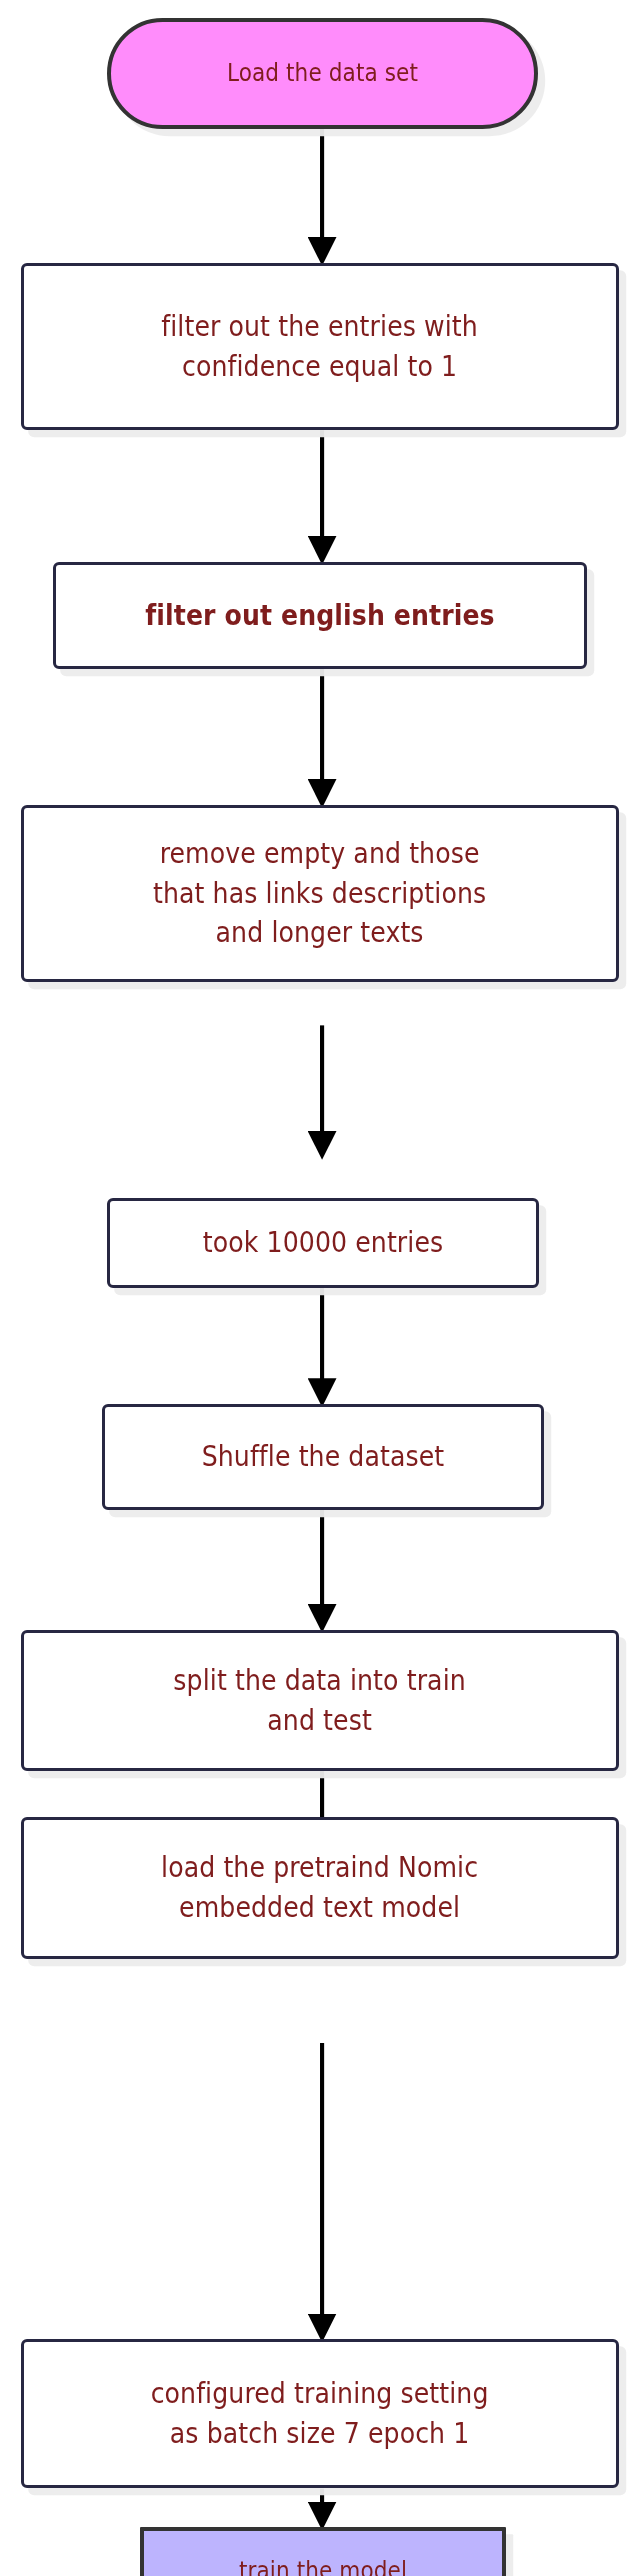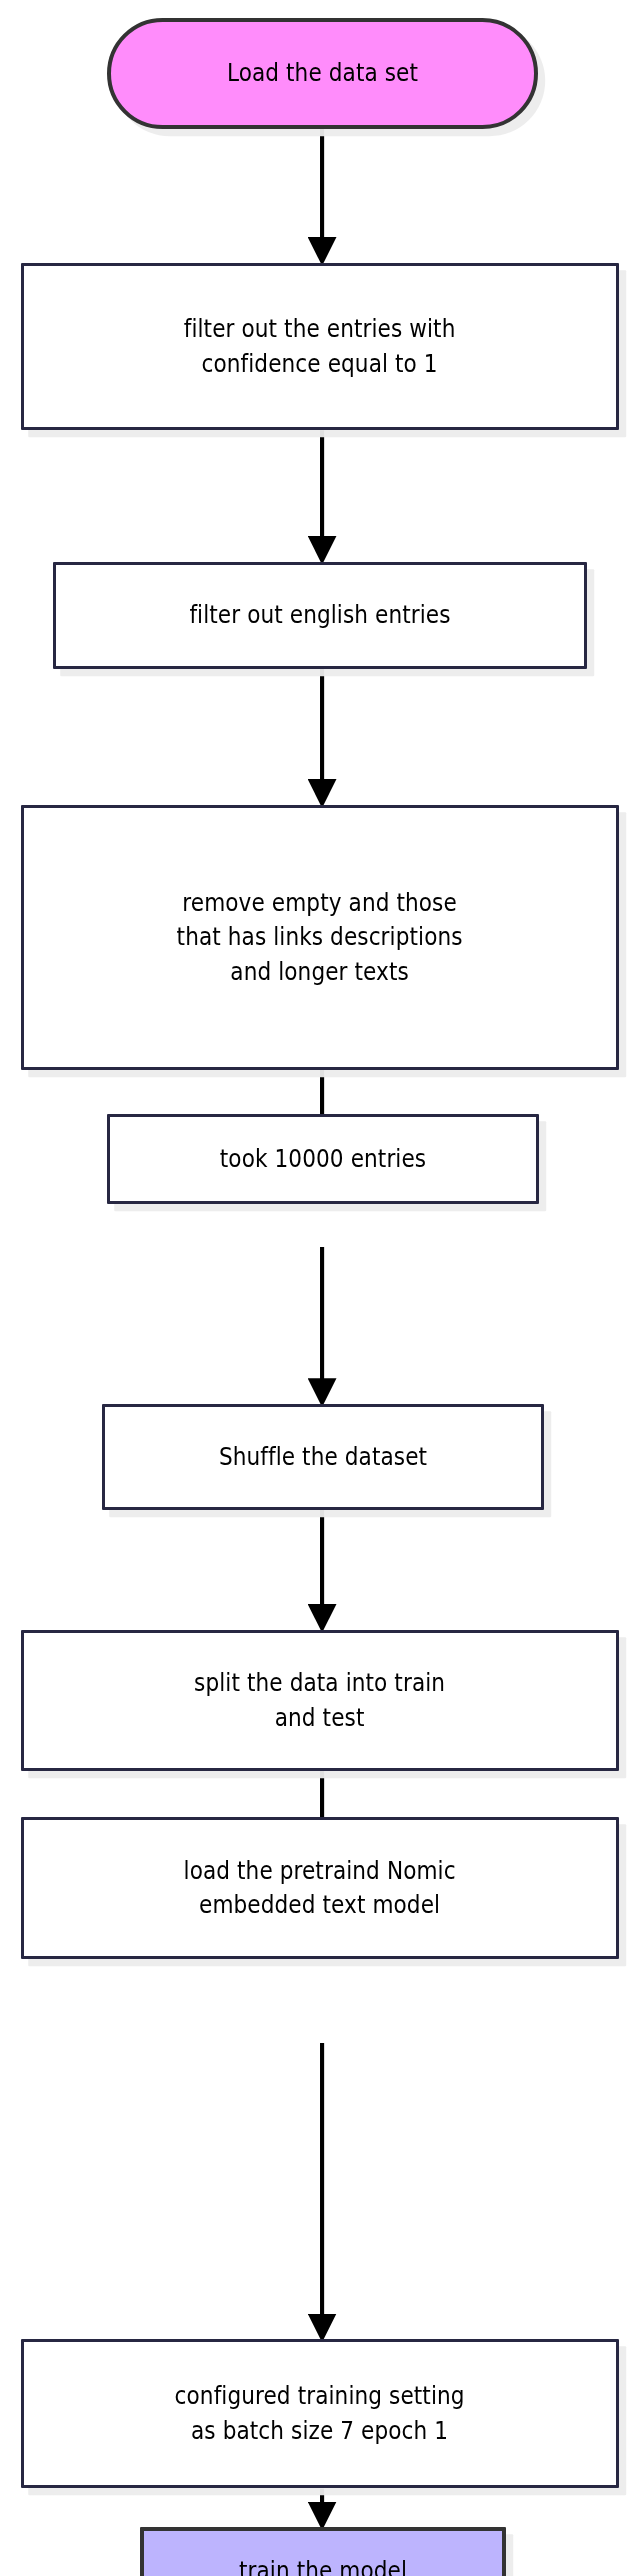--- a/index.html
+++ b/index.html
@@ -43,42 +43,42 @@
     z-index: 2;
   }
 
   .node {
     position: absolute;
     box-sizing: border-box;
     display: flex;
     align-items: center;
     justify-content: center;
     text-align: center;
-    color: #000000;
+    color: #7f1d1d;
     line-height: 1.42;
     font-weight: 400;
     letter-spacing: 0.1px;
     -webkit-font-smoothing: antialiased;
   }
 
   .node .label {
     display: block;
     width: 100%;
     white-space: pre-line;
     padding: 0 7.2px;
     box-sizing: border-box;
   }
 
   
   .node.process {
     background: #ffffff;
     border: 3.6px solid #272742;
-    border-radius: 1px;
+    border-radius: 6px;
     box-shadow: 7.2px 7.2px 0 0 rgba(236,236,236,0.95);
-    font-size: 24px;
+    font-size: 28px;
   }
 
   
   .node.terminator {
     background: #ff8cfb;
     border: 4.6px solid #333333;
     box-shadow: 7.2px 7.2px 0 0 rgba(236,236,236,0.95);
     font-size: 24px;
   }
 
@@ -122,31 +122,31 @@
 
     <div class="node terminator" style="left:107px; top:18px; width:431px; height:111px; border-radius:56px;">
       <span class="label">Load the data set</span>
     </div>
 
     <div class="node process" style="left:20.6px; top:263px; width:598px; height:167px;">
       <span class="label">filter out the entries with
 confidence equal to 1</span>
     </div>
 
-    <div class="node process" style="left:53px; top:562px; width:534px; height:107px;">
+    <div class="node process" style="left:53px; top:562px; width:534px; height:107px;font-weight:bold;">
       <span class="label">filter out english entries</span>
     </div>
 
-    <div class="node process" style="left:20.6px; top:805px; width:598px; height:265px;">
+    <div class="node process" style="left:20.6px; top:805px; width:598px; height:177px;">
       <span class="label">remove empty and those
 that has links descriptions
 and longer texts</span>
     </div>
 
-    <div class="node process" style="left:107px; top:1114px; width:432px; height:90px;">
+    <div class="node process" style="left:107px; top:1198px; width:432px; height:90px;">
       <span class="label">took 10000 entries</span>
     </div>
 
     <div class="node process" style="left:20.6px; top:1630px; width:598px; height:141px;">
       <span class="label">split the data into train
 and test</span>
     </div>
 
     <div class="node process" style="left:102px; top:1404px; width:442px; height:106px;">
       <span class="label">Shuffle the dataset</span>

